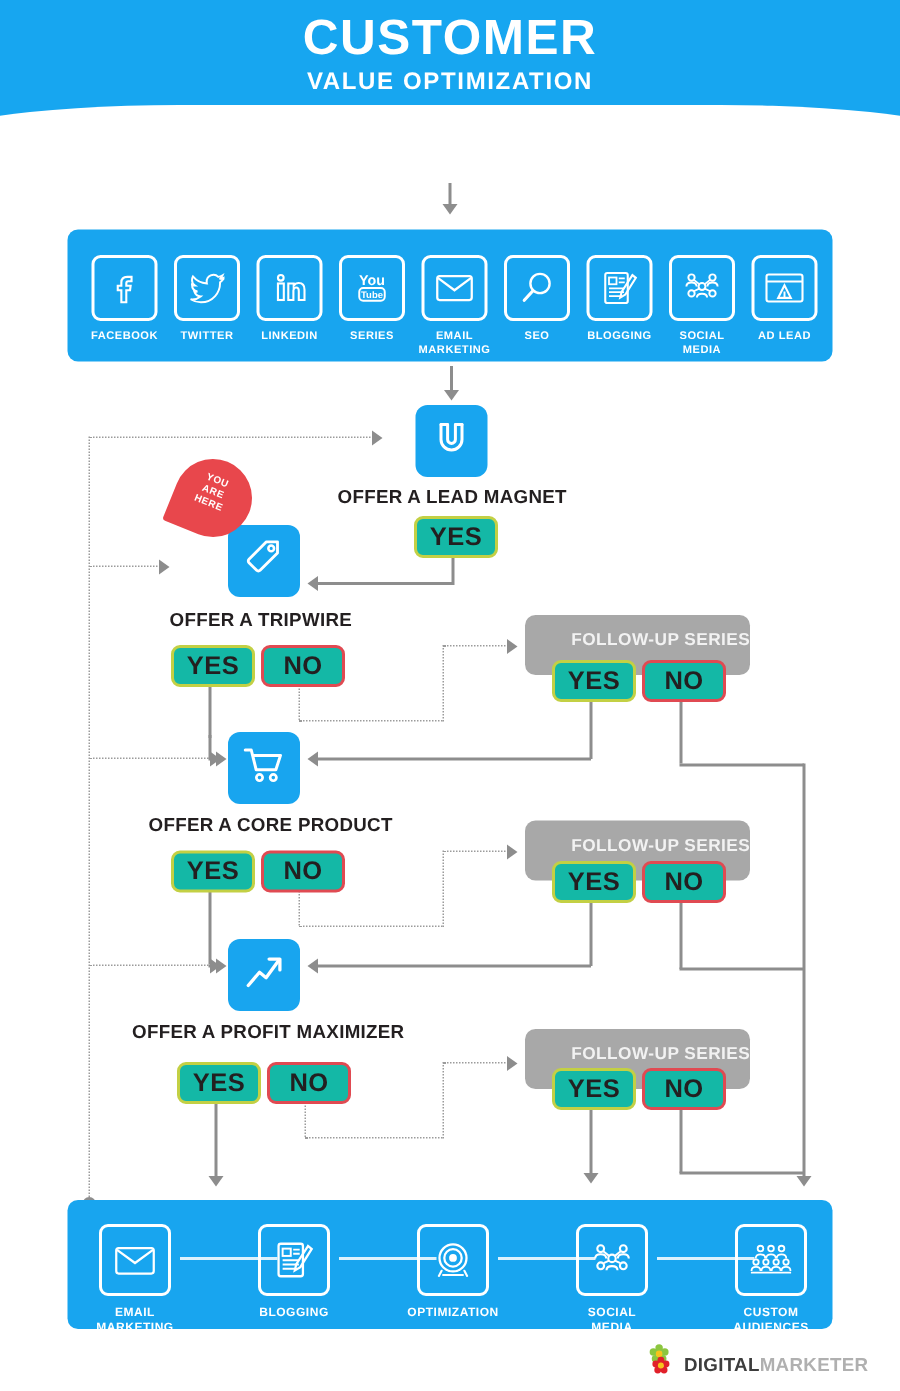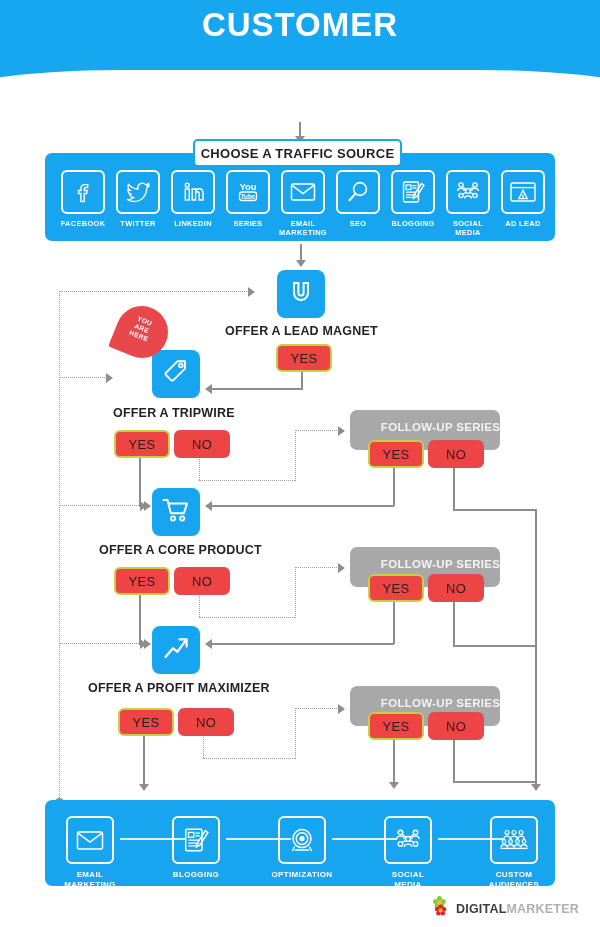--- a/index.html
+++ b/index.html
@@ -35,23 +35,23 @@
              color:#fff;text-align:center;line-height:9px;white-space:pre-line;}
   .rcell .box{width:44px;height:44px;}
   .rcell .cap{font-size:8px;margin-top:6px;line-height:10px;}
   .connector{position:absolute;height:1.5px;background:rgba(255,255,255,.85);}
 
   
   .tile{position:absolute;width:48px;height:48px;background:#18a5ef;border-radius:8px;
         display:flex;align-items:center;justify-content:center;z-index:5;}
 
   
-  .chip{position:absolute;height:24px;background:#ef4444;border-radius:6px;border:2px solid;
+  .chip{position:absolute;height:24px;background:#14b8a6;border-radius:6px;border:2px solid;
         display:flex;align-items:center;justify-content:center;
-        font-size:13px;font-weight:normal;letter-spacing:.3px;color:#231f20;z-index:7;}
+        font-size:17px;font-weight:bold;letter-spacing:.3px;color:#231f20;z-index:7;}
   .chip.yes{border-color:#c3d044;}
   .chip.no{border-color:#e04a52;}
 
   
   .grayblock{position:absolute;width:150px;height:40px;background:#a8a8a8;border-radius:7px;z-index:3;}
   .grayblock .lbl{position:absolute;left:0;top:11px;width:181px;text-align:center;
                   font-size:11.5px;font-weight:bold;letter-spacing:.3px;color:#f2f2f2;}
 
   
   .ln{position:absolute;background:#8d8d8d;}
@@ -80,28 +80,28 @@
   .logo .n1{color:#3d3d3d;}
   .logo .n2{color:#b0b0b0;}
 </style>
 </head>
 <body>
 
 <div id="root">
 
   <div class="header">
     <div class="h-title">CUSTOMER</div>
+    <div class="h-sub">VALUE OPTIMIZATION</div>
     <div class="header-curve"></div>
   </div>
 
   <div class="ln vline" style="left:299px;top:122px;height:16px;"></div>
   <div class="arrow-d" style="left:295px;top:136px;"></div>
 
   <div class="band" style="left:45px;top:153px;width:510px;height:88px;"></div>
-  <div class="pill" style="left:193px;top:139px;width:205px;height:24px;">CHOOSE A TRAFFIC SOURCE</div>
 
   <div class="cell" style="left:57px;top:170px;width:52px;">
     <div class="box">
       <svg width="24" height="24" viewBox="0 0 24 24">
           <path d="M14.5 7.5h2.2V4.6h-2.9c-2.4 0-3.9 1.4-3.9 3.8v2.1H7.5v3h2.4v8h3.3v-8h2.5l.4-3h-2.9V9c0-1 .4-1.5 1.3-1.5z" fill="none" stroke="#fff" stroke-width="1.4"></path>
         </svg>
     </div>
     <div class="cap">FACEBOOK</div>
   </div>
   <div class="cell" style="left:112px;top:170px;width:52px;">

